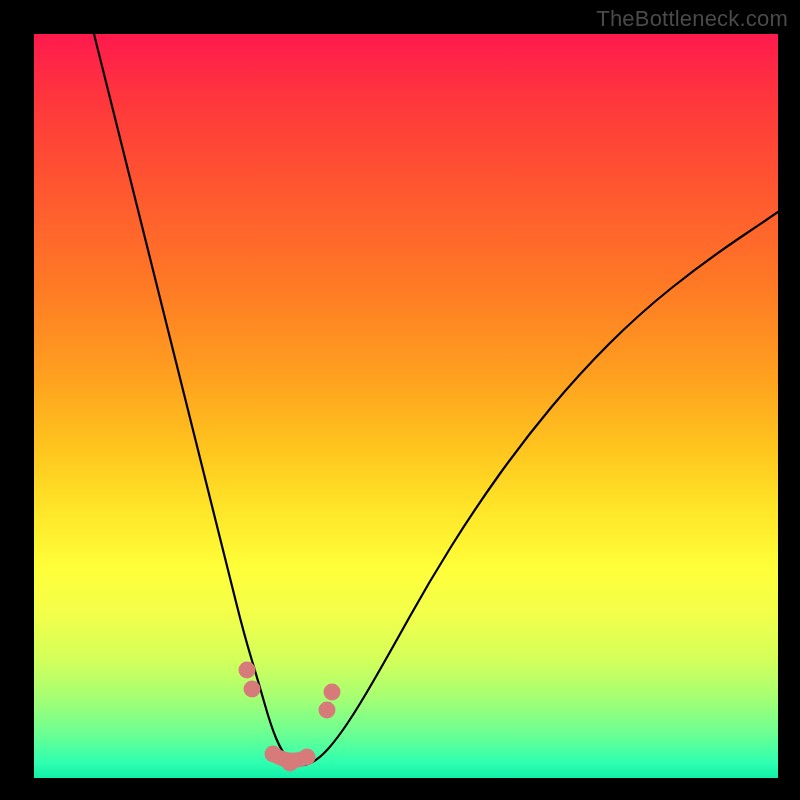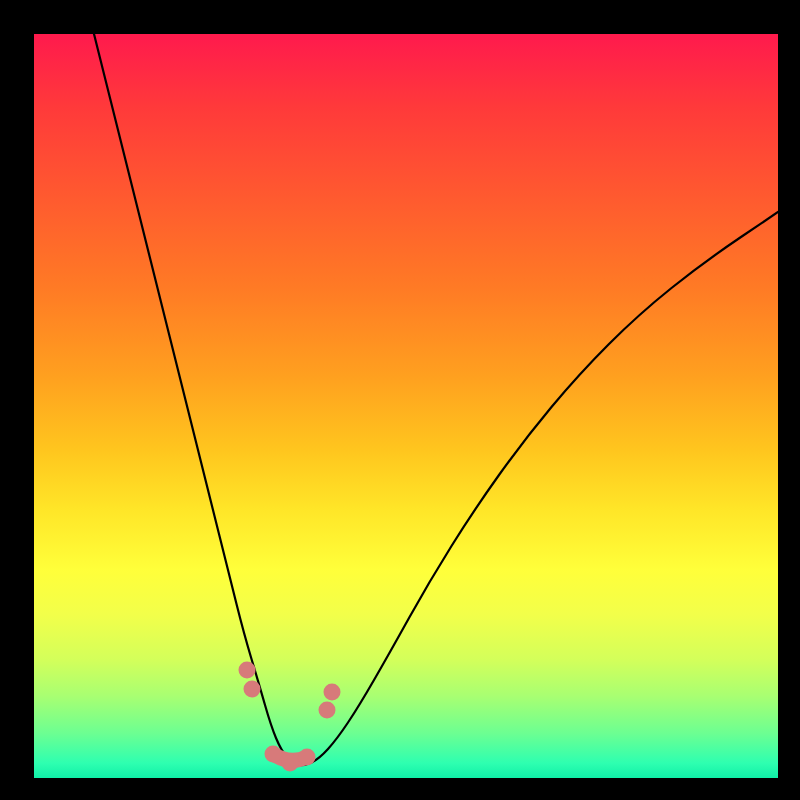--- a/index.html
+++ b/index.html
@@ -66,20 +66,21 @@
   }
   .markers circle,
   .markers path {
     fill: #d77a7a;
   }
 </style>
 </head>
 <body>
 
 <div class="frame">
+  <div class="watermark">TheBottleneck.com</div>
   <div class="plot">
     <svg class="curve" viewBox="0 0 744 744">
       <path id="main-curve" class="curve-path" d="M 60,0 Q 60,0 75,60 Q 90,120 105,180 Q 120,240 135,300 Q 150,360 162.5,410 Q 175,460 185,500 Q 195,540 202.5,570 Q 210,600 217.5,625 Q 225,650 231,671 Q 237,692 242,704 Q 247,716 252.5,723 Q 258,730 264,731 Q 270,732 277.5,728.5 Q 285,725 294,715 Q 303,705 314,688.5 Q 325,672 340,646 Q 355,620 375,584 Q 395,548 417.5,512 Q 440,476 465,441 Q 490,406 517.5,373 Q 545,340 575,310 Q 605,280 637.5,254 Q 670,228 707,203 T 744,178"></path>
       <g id="marker-group" class="markers">
           <path d="M 239,720 Q 256,731 273,723" stroke="#d77a7a" stroke-width="15" stroke-linecap="round" fill="none"></path>
           <circle cx="213" cy="636" r="8.5"></circle>
           <circle cx="218" cy="655" r="8.5"></circle>
           <circle cx="239" cy="720" r="8.5"></circle>
           <circle cx="256" cy="729" r="8.5"></circle>
           <circle cx="273" cy="723" r="8.5"></circle>

